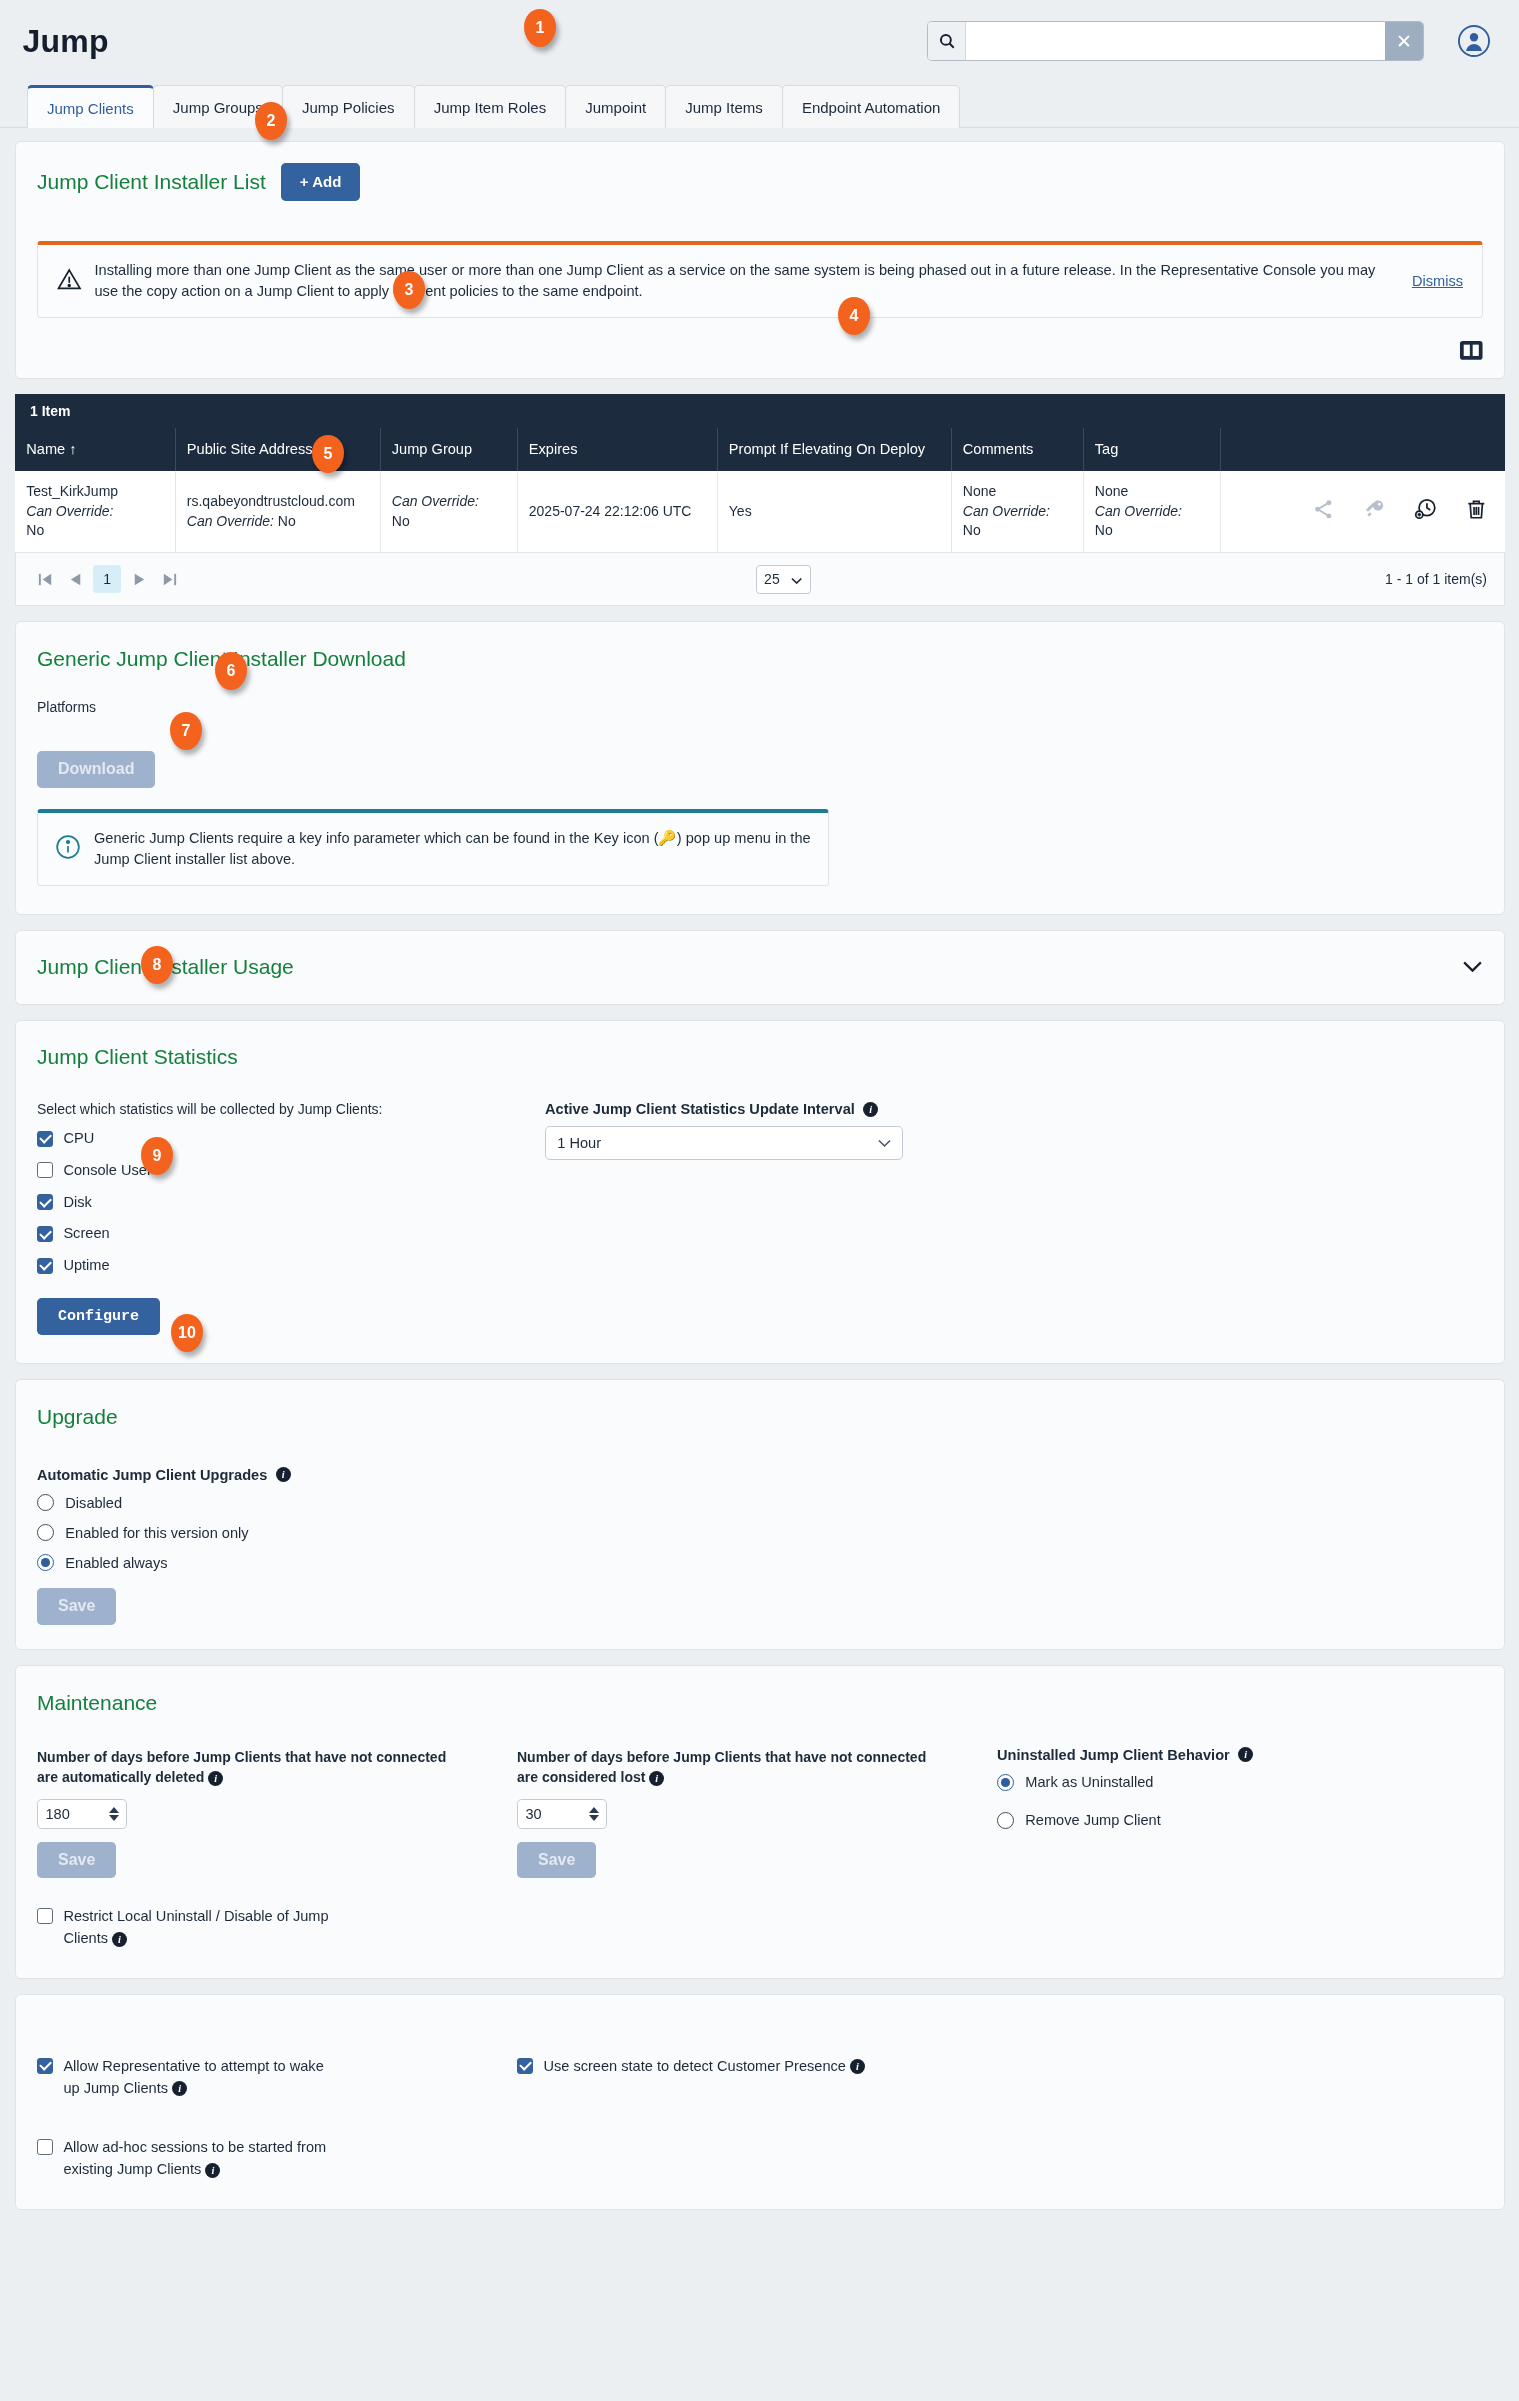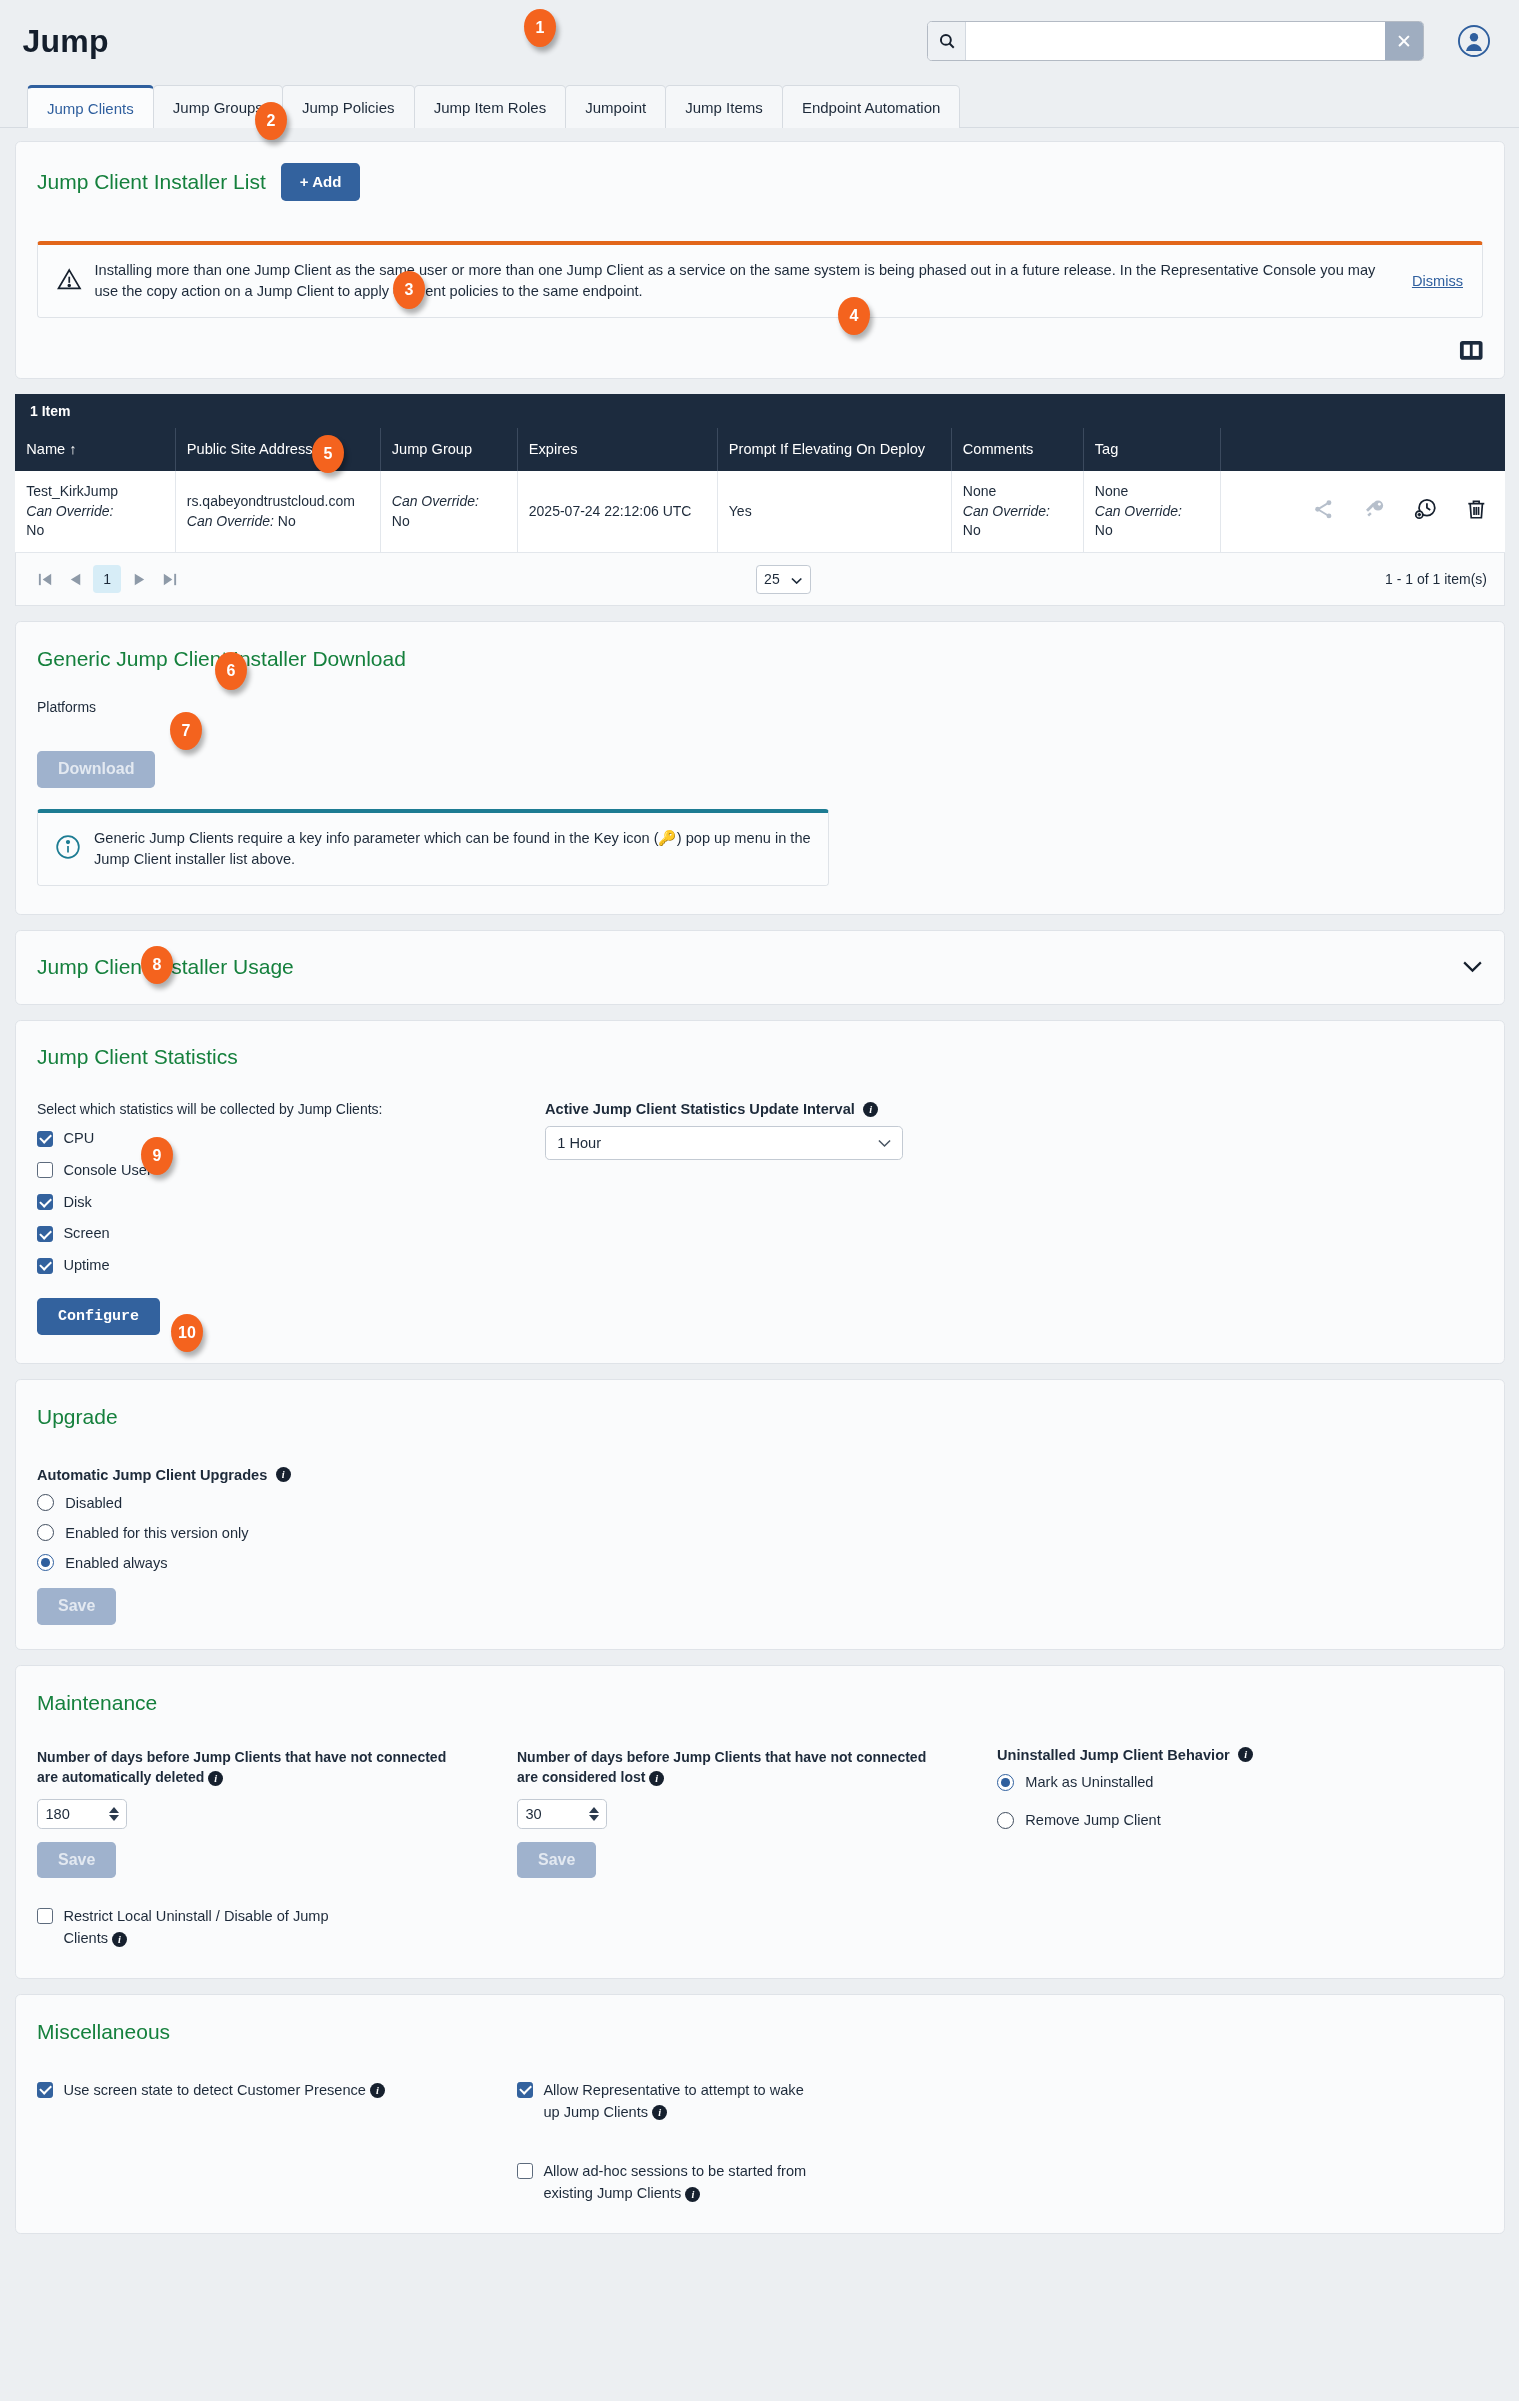--- a/index.html
+++ b/index.html
@@ -771,47 +771,46 @@
   <div class="misc-chk" style="margin-top:28px;margin-bottom:0;">
     <span class="chk"></span>
     <span class="misc-label">
       <span>Restrict Local Uninstall / Disable of Jump Clients</span>
       <span class="ibadge">i</span>
     </span>
   </div>
 </div>
 
 <div class="panel" id="misc-panel">
-  <div class="panel-title">Miscellaneous</div>
   <div class="misc-cols">
+    <div class="misc-col">
+      <div class="misc-chk">
+        <span class="chk on"></span>
+        <span class="misc-label">
+          <span>Allow Representative to attempt to wake up Jump Clients</span>
+          <span class="ibadge">i</span>
+        </span>
+      </div>
+      <div class="misc-chk" style="margin-bottom:0;">
+        <span class="chk"></span>
+        <span class="misc-label">
+          <span>Allow ad-hoc sessions to be started from existing Jump Clients</span>
+          <span class="ibadge">i</span>
+        </span>
+      </div>
+    </div>
     <div class="misc-col">
       <div class="misc-chk">
         <span class="chk on"></span>
         <span class="misc-label" style="max-width:395px;">
           <span>Use screen state to detect Customer Presence</span>
           <span class="ibadge">i</span>
         </span>
       </div>
     </div>
-    <div class="misc-col">
-      <div class="misc-chk">
-        <span class="chk on"></span>
-        <span class="misc-label">
-          <span>Allow Representative to attempt to wake up Jump Clients</span>
-          <span class="ibadge">i</span>
-        </span>
-      </div>
-      <div class="misc-chk" style="margin-bottom:0;">
-        <span class="chk"></span>
-        <span class="misc-label">
-          <span>Allow ad-hoc sessions to be started from existing Jump Clients</span>
-          <span class="ibadge">i</span>
-        </span>
-      </div>
-    </div>
   </div>
 </div>
 
 <div id="callout-layer">
     <div class="callout" style="left: 524px; top: 8.5px;">
       <div class="bubble">1</div>
     </div>
     <div class="callout" style="left: 255px; top: 102px;">
       <div class="bubble">2</div>
     </div>

